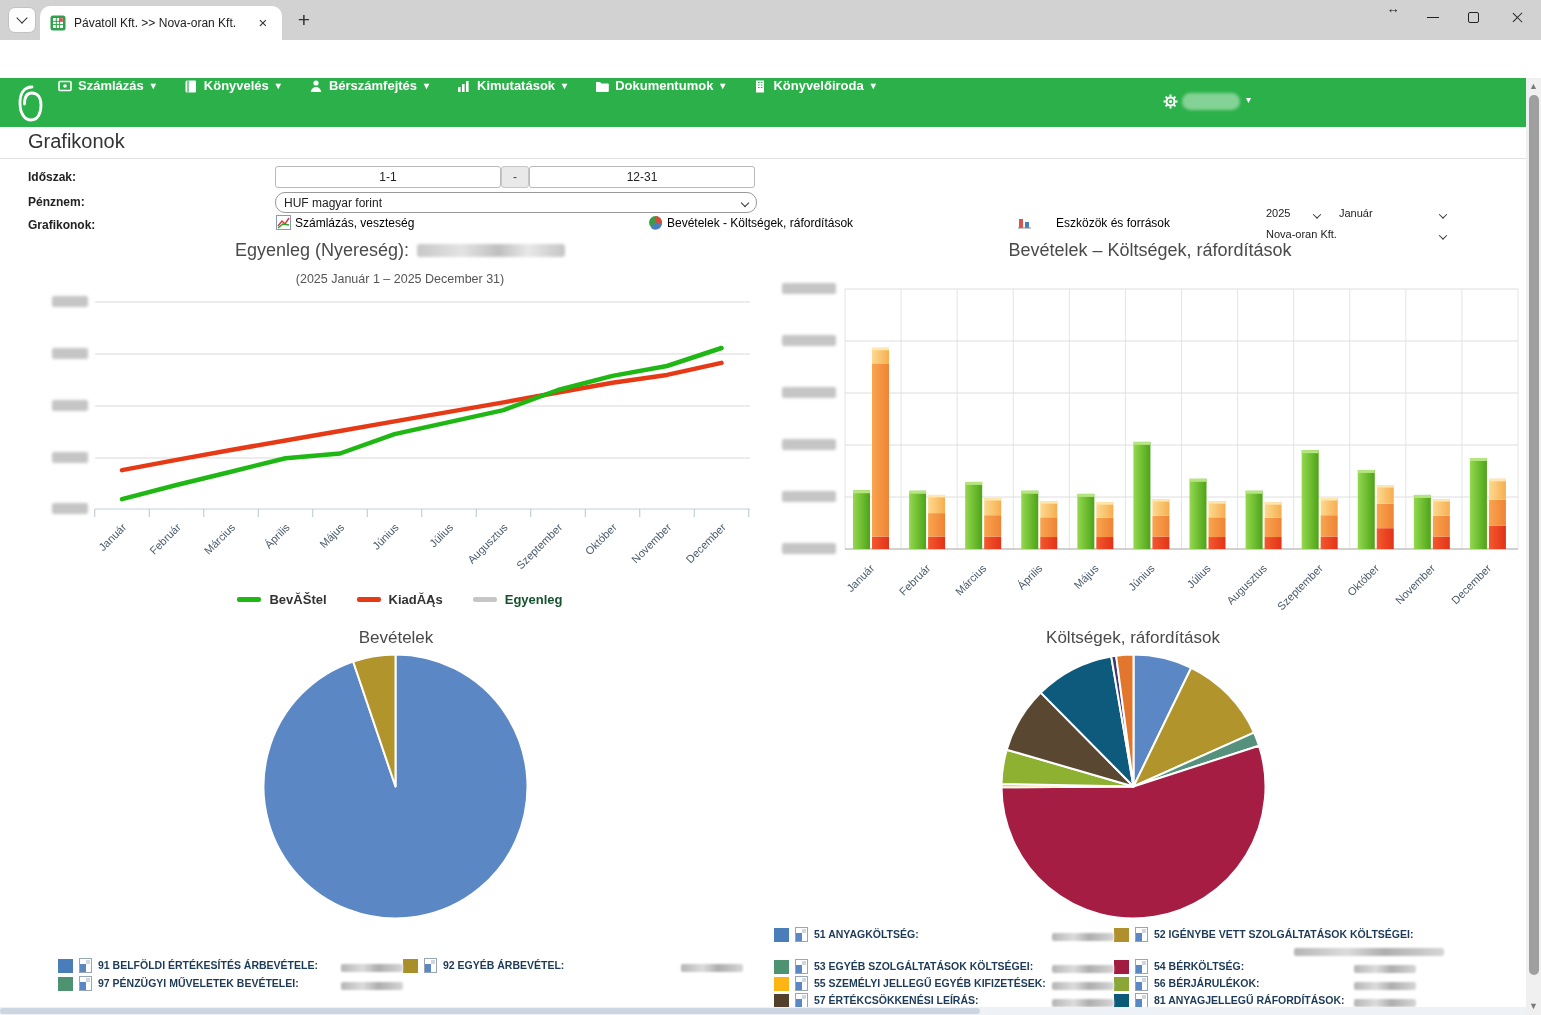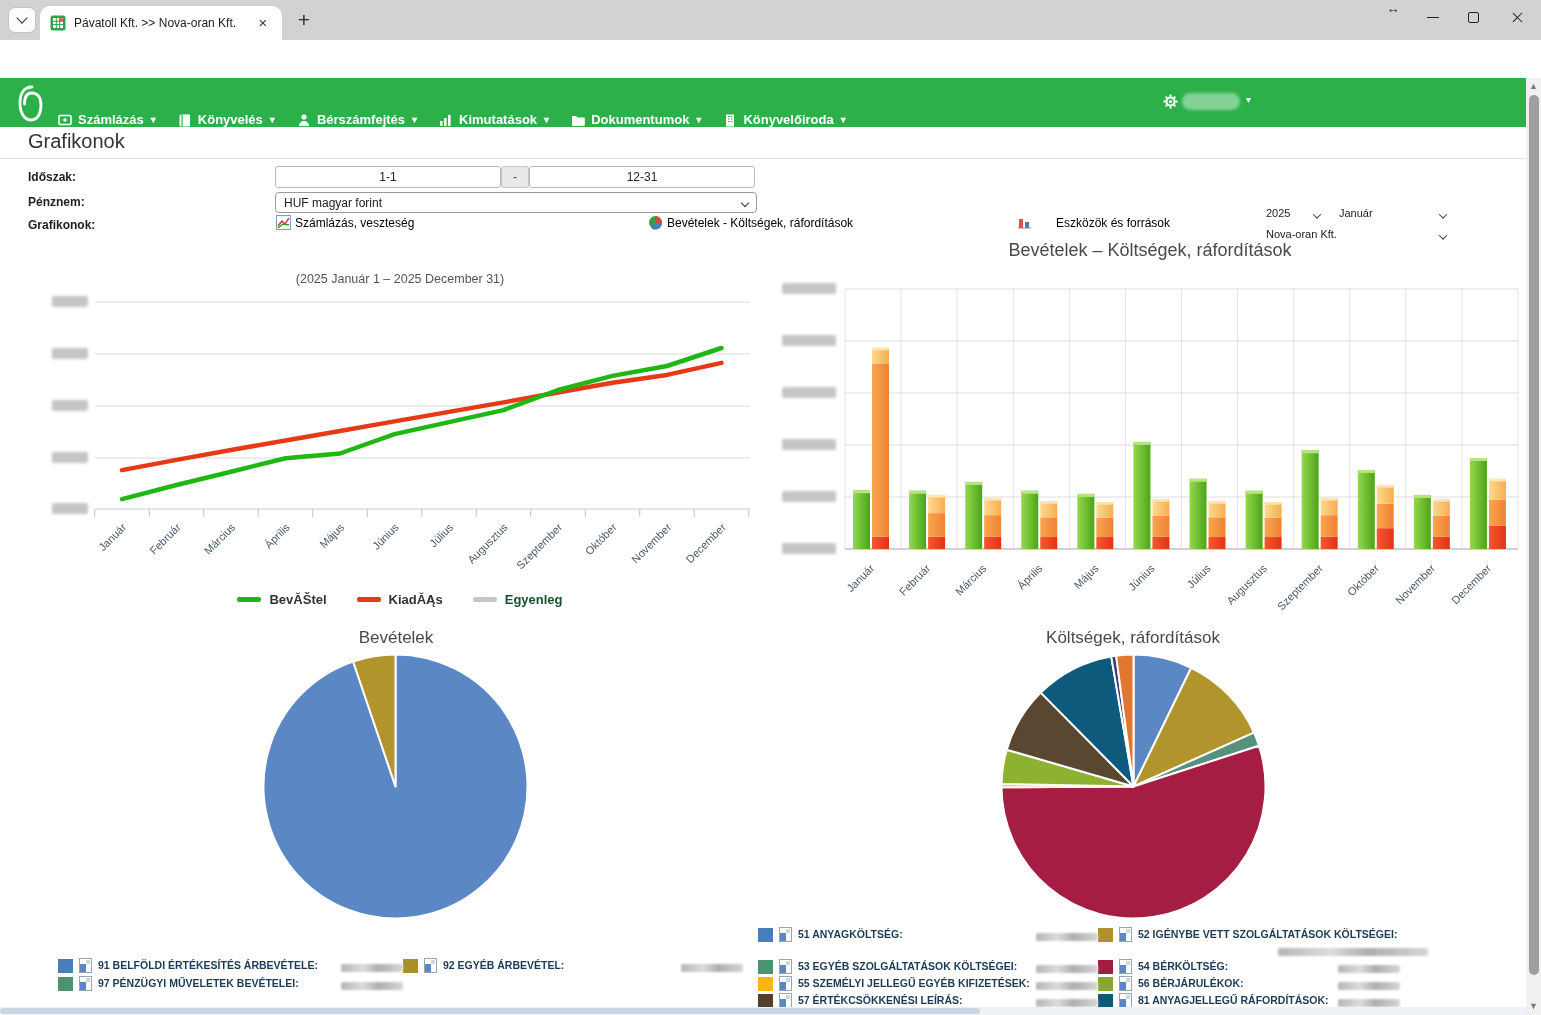--- a/index.html
+++ b/index.html
@@ -40,57 +40,57 @@
   .profile-pill { position:absolute; right:42px; top:44px; height:30px; min-width:80px; border:1.6px solid #3c3c3c; border-radius:16px; display:flex; align-items:center; padding:0 4px 0 12px; gap:7px; background:#fff; }
   .profile-label { font-size:12.5px; color:#1f1f1f; }
   .avatar { position:relative; width:22px; height:22px; border-radius:50%; background:#8f8f8f; overflow:hidden; }
   .avatar::before { content:""; position:absolute; left:7px; top:4px; width:8px; height:8px; border-radius:50%; background:#c9c9c9; }
   .avatar::after { content:""; position:absolute; left:3px; top:13px; width:16px; height:10px; border-radius:8px 8px 0 0; background:#c9c9c9; }
   .more-dots { position:absolute; right:10px; top:51px; font-size:14px; font-weight:bold; color:#333; letter-spacing:1px; }
 
   
   .navbar { position:absolute; left:0; top:78px; width:1541px; height:49px; background:#2cb14a; }
   .logo { position:absolute; left:12px; top:3px; }
-  .menu { position:absolute; left:58px; top:0; height:49px; display:flex; align-items:flex-end; gap:22px; }
+  .menu { position:absolute; left:58px; top:0; height:49px; display:flex; align-items:flex-start; gap:28px; }
   .menu-item { display:flex; align-items:center; gap:6px; color:#fff; font-size:13px; font-weight:bold; white-space:nowrap; }
   .menu-caret { font-size:10px; margin-left:1px; }
   .gear-wrap { position:absolute; left:1163px; top:16px; }
   .user-redacted { position:absolute; left:1182px; top:15px; width:58px; height:17px; border-radius:9px; background:rgba(255,255,255,.42); filter:blur(1.5px); }
   .user-caret { position:absolute; left:1246px; top:16px; color:#fff; font-size:10px; }
   .gsel { position:absolute; background:#fff; border-radius:3px; font-size:11px; color:#222; display:flex; align-items:flex-end; padding:0 6px; height:17px;margin-top:40px; }
   .gsel .chev { margin-left:auto; width:6px; height:6px; border-right:1.7px solid #333; border-bottom:1.7px solid #333; transform:rotate(45deg) translate(-1px,-1px); }
   .sel-year { left:1260px; top:84px; width:66px; }
   .sel-month { left:1333px; top:84px; width:119px; }
   .sel-company { left:1260px; top:105px; width:192px; }
   .fx { position:absolute; left:1456px; top:80px; width:62px; text-align:center; color:#fff; font-weight:bold; font-size:10.5px; line-height:11.5px; }
 
   
   .page-title { position:absolute; left:28px; top:130px; font-size:20px; color:#333; font-weight:normal; }
   .title-rule { position:absolute; left:0; top:158px; width:1526px; border-bottom:1px solid #e2e2e2; }
   .flabel { position:absolute; left:28px; font-size:12px; font-weight:bold; color:#222; }
   .inp { position:absolute; height:22px; border:1px solid #b9b9b9; border-radius:3px; font-size:12px; color:#222; display:flex; align-items:center; justify-content:center; background:#fff; }
   .sep-box { position:absolute; left:501px; top:166px; width:28px; height:22px; background:#e9e9e9; border:1px solid #c6c6c6; border-radius:3px; font-size:12px; color:#444; display:flex; align-items:center; justify-content:center; }
-  .hsel { position:absolute; left:275px; top:192px; width:482px; height:21px; border:1px solid #9a9a9a; border-radius:4px; background:#fff; display:flex; align-items:center; font-size:12px; color:#222; padding:0 8px; }
+  .hsel { position:absolute; left:275px; top:192px; width:482px; height:21px; border:1px solid #9a9a9a; border-radius:10px; background:#fff; display:flex; align-items:center; font-size:12px; color:#222; padding:0 8px; }
   .hsel .chev { margin-left:auto; width:6px; height:6px; border-right:1.7px solid #333; border-bottom:1.7px solid #333; transform:rotate(45deg); }
   .glink { position:absolute; top:215px; display:flex; align-items:center; gap:4px; font-size:12px; color:#000; }
 
   
   .chart-title { position:absolute; text-align:center; font-size:18px; color:#4a4a4a; }
   .chart-subtitle { position:absolute; text-align:center; font-size:12.5px; color:#555; }
   .title-smudge { display:inline-block; width:148px; height:13px; border-radius:3px; vertical-align:-1px; margin-left:8px;
                   background:linear-gradient(90deg,#c7c7c7,#e3e3e3 30%,#bfbfbf 55%,#e8e8e8 75%,#c4c4c4); filter:blur(1.6px); }
   svg { position:absolute; overflow:visible; }
   .line-legend { position:absolute; left:40px; top:592px; width:720px; display:flex; justify-content:center; gap:30px; }
   .lg-item { display:flex; align-items:center; gap:8px; font-size:13px; font-weight:bold; color:#333; }
   .lg-dash { width:24px; height:5px; border-radius:2px; }
 
   
   .plegend { position:absolute; display:grid; }
   .plegend-left  { left:58px;  top:958px; grid-template-columns:345px 340px; grid-auto-rows:18px; }
-  .plegend-right { left:758px; top:927px; grid-template-columns:340px 390px; grid-template-rows:32px 17px 17px 17px; }
+  .plegend-right { left:774px; top:927px; grid-template-columns:340px 390px; grid-template-rows:32px 17px 17px 17px; }
   .leg-item { display:flex; align-items:flex-start; gap:6px; }
   .leg-line { display:flex; align-items:center; gap:6px; width:100%; }
   .swatch { width:15px; height:14px; margin-top:1px; flex:none; }
   .docicon { position:relative; width:13px; height:15px; background:#fff; border:1px solid #98a6b3; flex:none; margin-top:0; }
   .docicon::before { content:""; position:absolute; left:0; bottom:0; width:6px; height:8px; background:#5b87c5; }
   .docicon::after { content:""; position:absolute; right:1px; top:1px; width:4px; height:4px; background:#cfd8e0; }
   .leg-label { font-size:10.5px; font-weight:bold; color:#1c3a57; white-space:nowrap; line-height:15px; }
   .smudge { height:8px; border-radius:2px; margin-left:auto; margin-top:4px; flex:none;
             background:linear-gradient(90deg,#b5b5b5,#dcdcdc 35%,#aeaeae 60%,#d6d6d6); filter:blur(1.3px); }
   .plegend-right .leg-item:nth-child(even) .smudge { margin-right:88px; }
@@ -290,20 +290,23 @@
           <svg width="15" height="15" viewBox="0 0 15 15" style="position:static;display:block">
             <rect x="2" y="4" width="4" height="9" fill="#d9534f"></rect>
             <rect x="8" y="7" width="4" height="6" fill="#4a7ebb"></rect>
             <path d="M1 13h13" stroke="#888"></path>
           </svg>
         </span>
         <span>Eszközök és források</span>
       </div>
     </div>
 
+  <div class="chart-title" style="left:40px; top:240px; width:720px;">
+    <span>Egyenleg (Nyereség):</span><span class="title-smudge"></span>
+  </div>
   <div class="chart-subtitle" style="left:40px; top:272px; width:720px;">(2025 Január 1 – 2025 December 31)</div>
   <svg id="line-svg" style="left:40px; top:288px;" width="720" height="300">
       <defs>
         <filter id="blurf" x="-50%" y="-50%" width="200%" height="200%">
           <feGaussianBlur stdDeviation="1.6"></feGaussianBlur>
         </filter>
       </defs>
       <line x1="55" y1="14" x2="710" y2="14" stroke="#d9d9d9" stroke-width="1"></line>
       <rect x="12" y="8" width="36" height="11" rx="2" fill="#c5c5c5" filter="url(#blurf)"></rect>
       <line x1="55" y1="66" x2="710" y2="66" stroke="#d9d9d9" stroke-width="1"></line>

